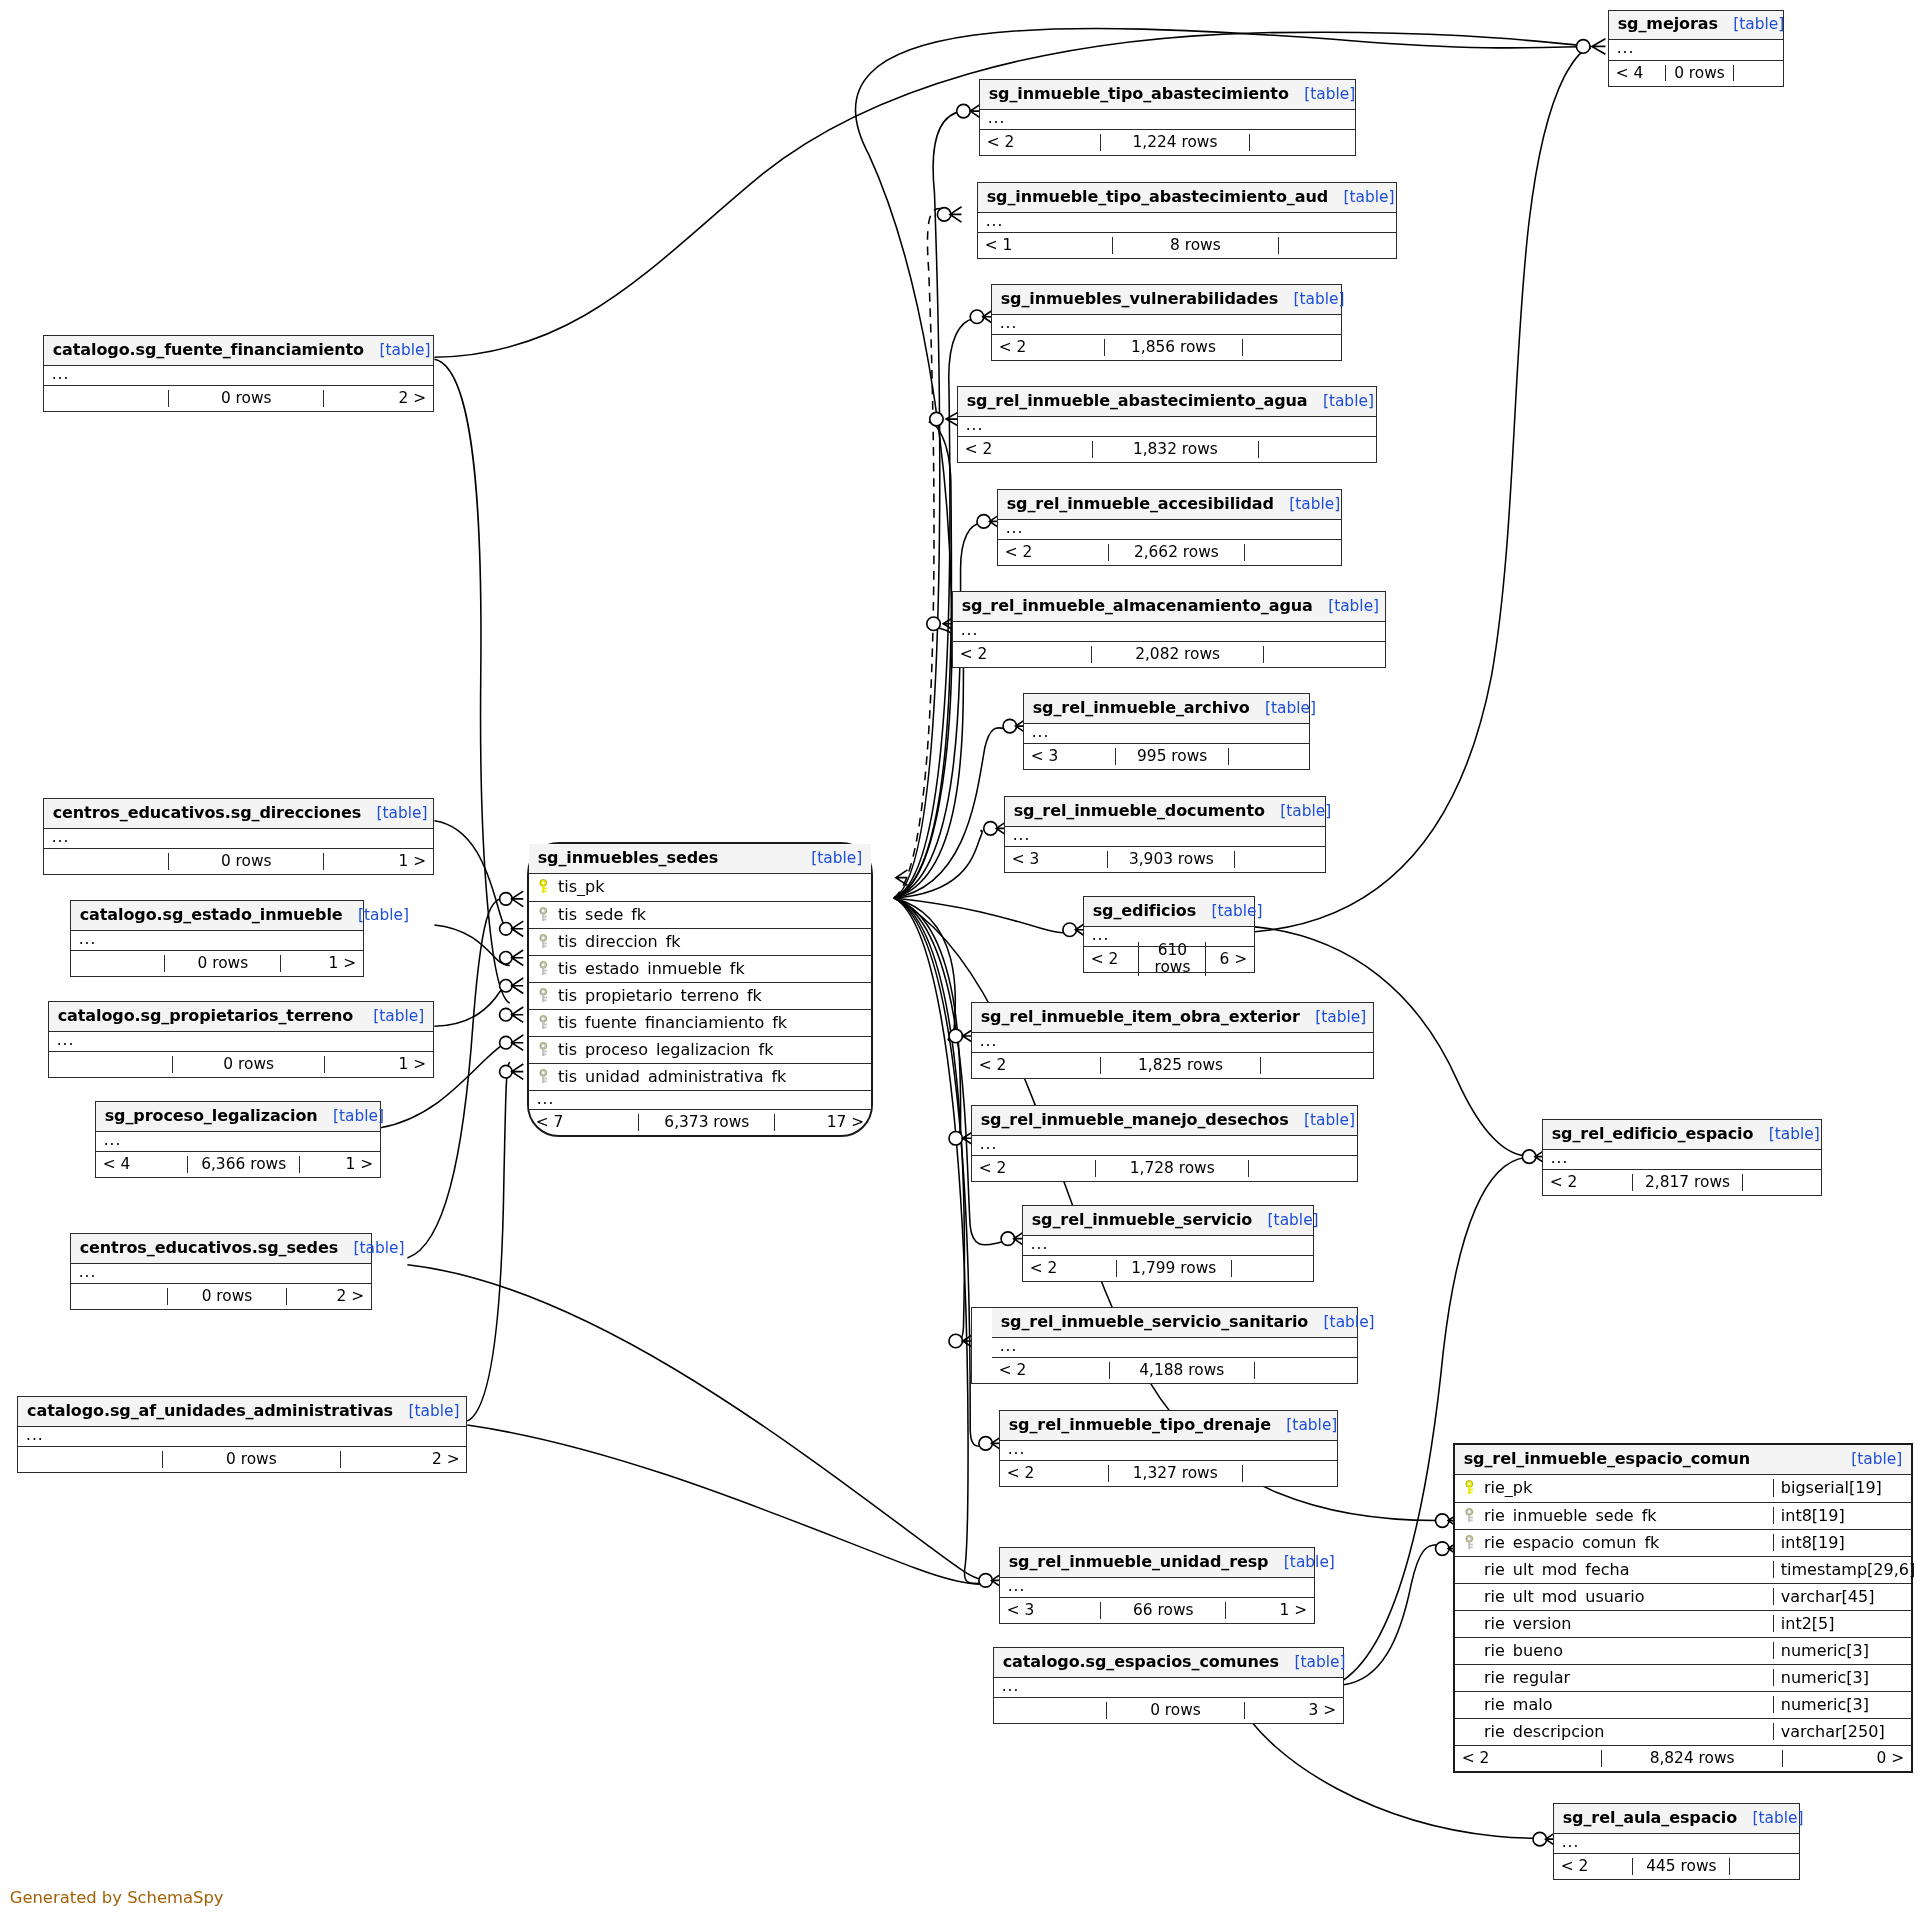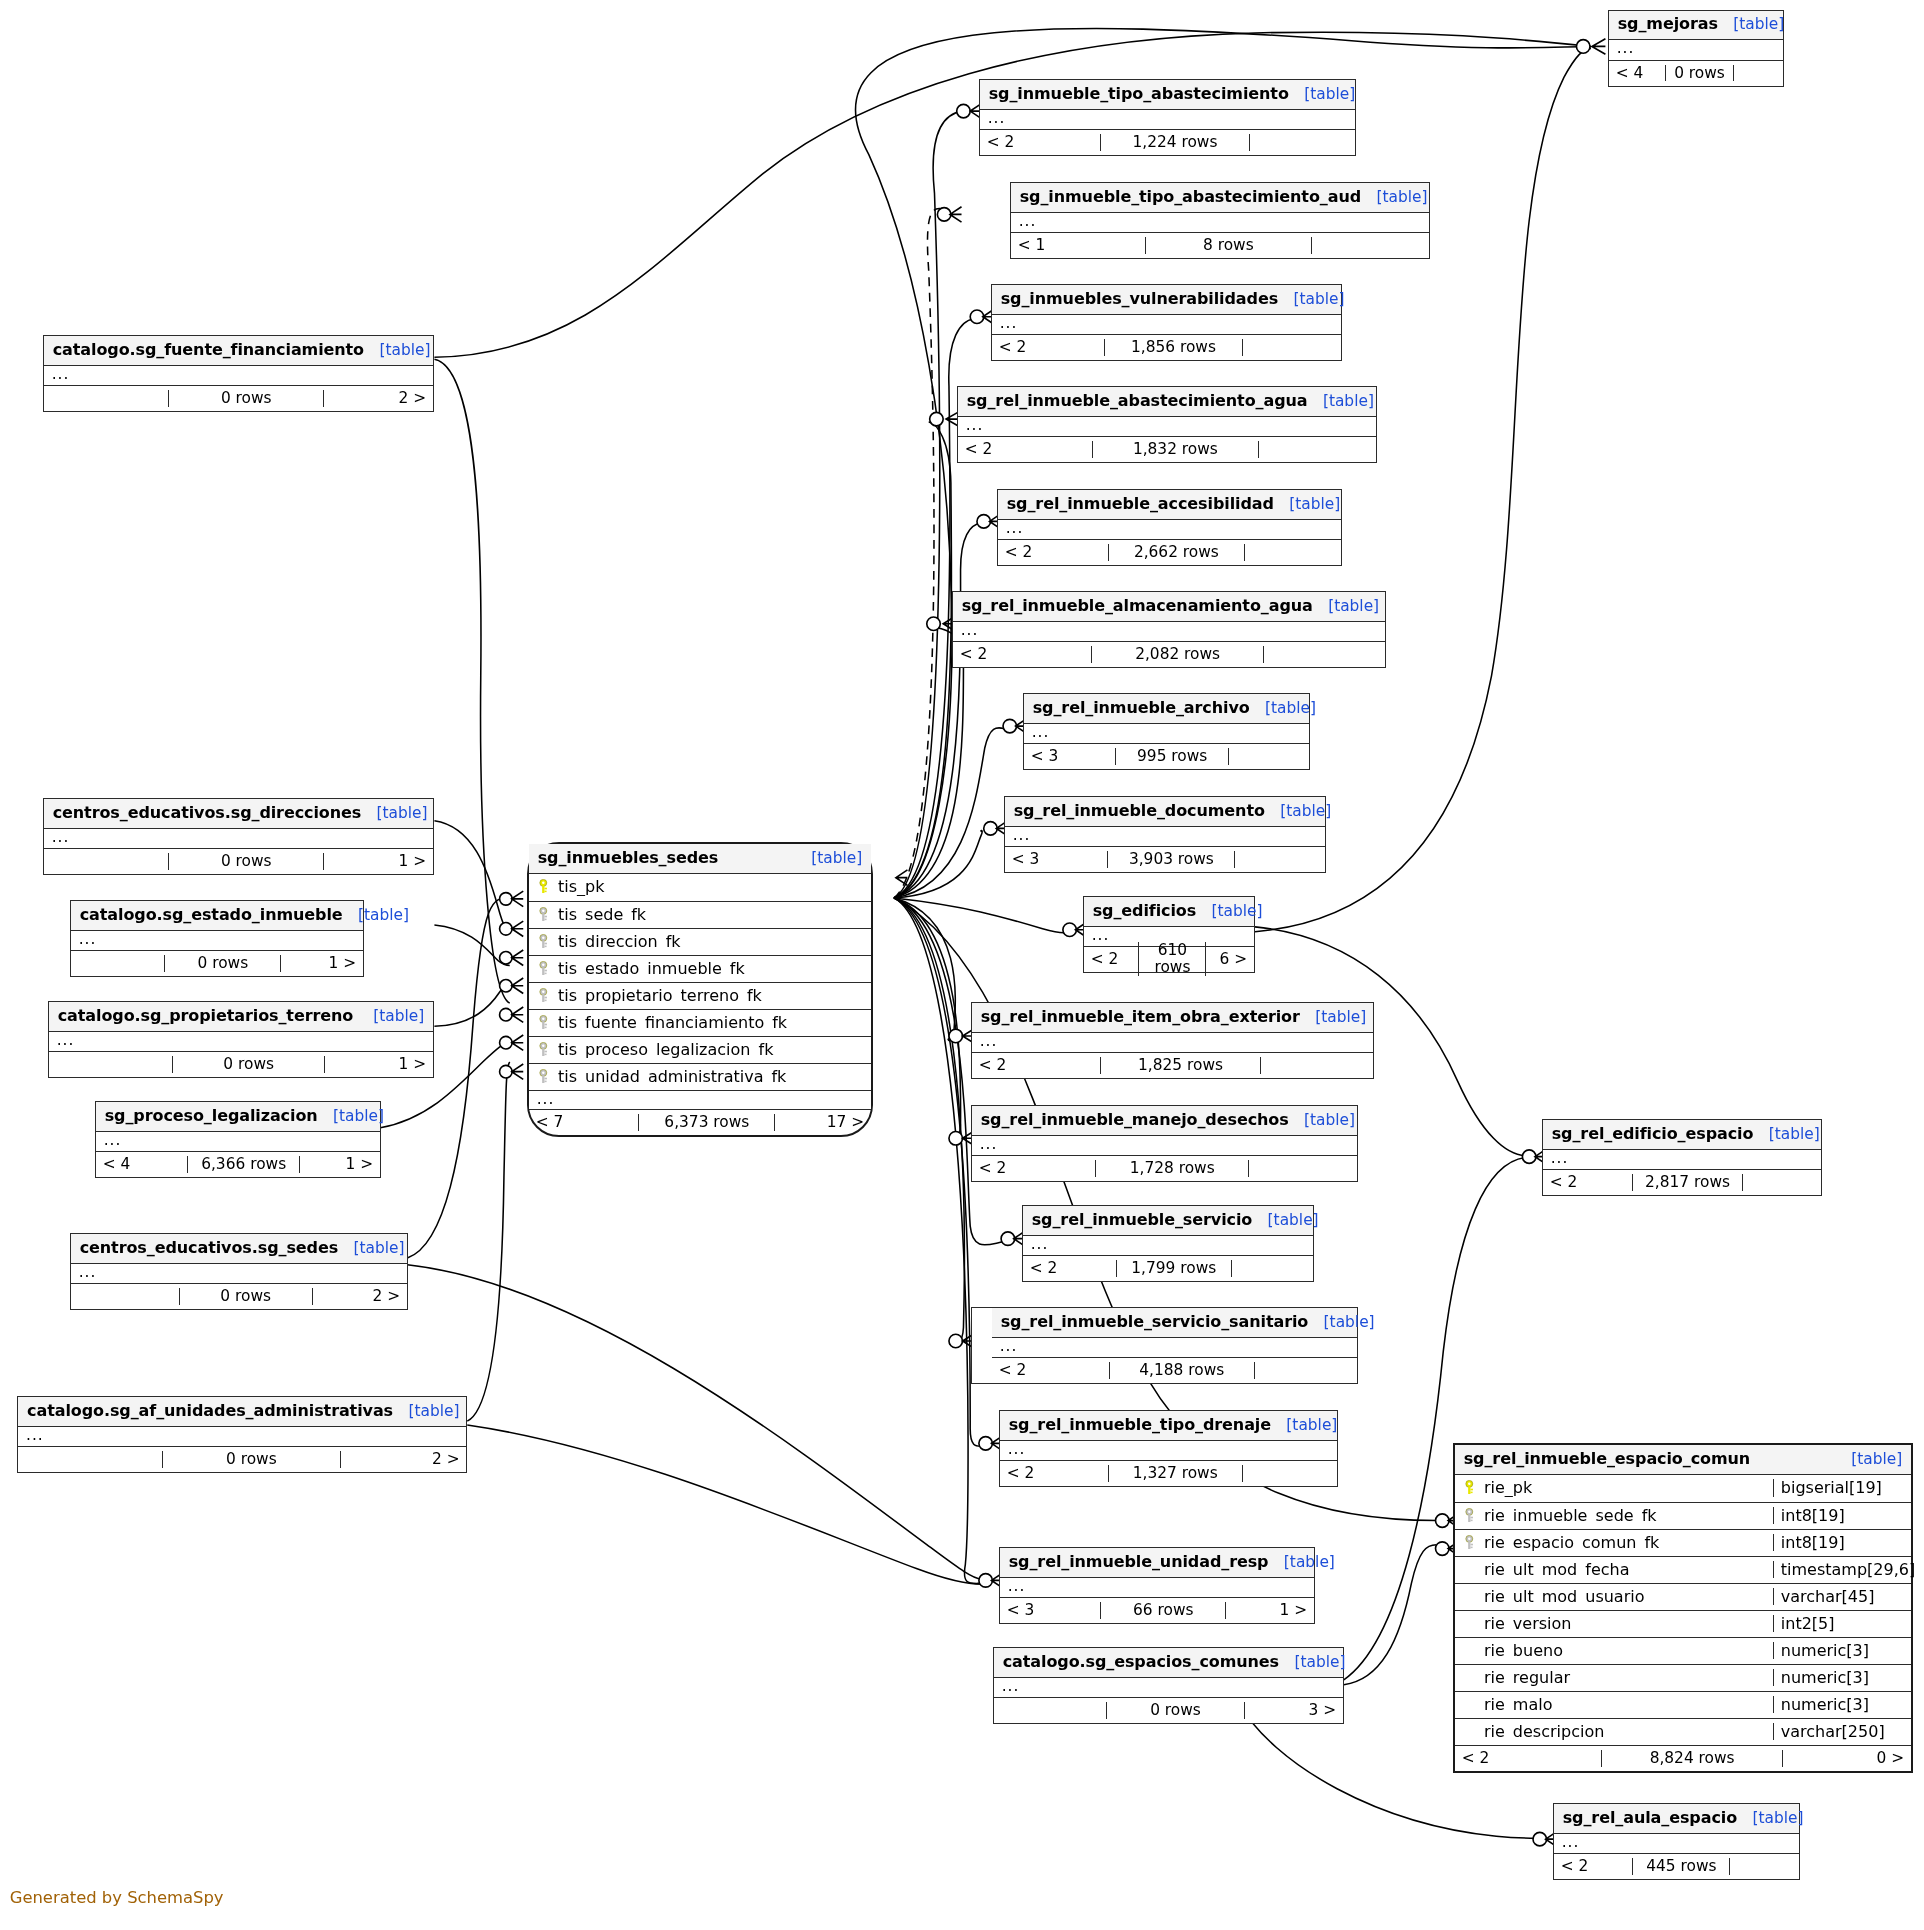--- a/index.html
+++ b/index.html
@@ -312,21 +312,21 @@
           <span class="tname">sg_inmueble_tipo_abastecimiento</span>
           <span class="ttag">[table]</span>
         </div>
         <div class="ellipsis-row"><span>...</span></div>
         <div class="tfoot">
           <div class="f1">&lt; 2</div>
           <div class="f2">1,224 rows</div>
           <div class="f3"></div>
         </div>
       </div>
-      <div class="tbl" style="left: 1010px; top: 182px; width: 420px;">
+      <div class="tbl" style="left: 977px; top: 182px; width: 420px;">
         <div class="thead">
           <span class="tname">sg_inmueble_tipo_abastecimiento_aud</span>
           <span class="ttag">[table]</span>
         </div>
         <div class="ellipsis-row"><span>...</span></div>
         <div class="tfoot">
           <div class="f1">&lt; 1</div>
           <div class="f2">8 rows</div>
           <div class="f3"></div>
         </div>
@@ -552,21 +552,21 @@
           <span class="tname">sg_proceso_legalizacion</span>
           <span class="ttag">[table]</span>
         </div>
         <div class="ellipsis-row"><span>...</span></div>
         <div class="tfoot">
           <div class="f1">&lt; 4</div>
           <div class="f2">6,366 rows</div>
           <div class="f3">1 &gt;</div>
         </div>
       </div>
-      <div class="tbl" style="left: 70px; top: 1233px; width: 338px;">
+      <div class="tbl" style="left: 70px; top: 1233px; width: 302px;">
         <div class="thead">
           <span class="tname">centros_educativos.sg_sedes</span>
           <span class="ttag">[table]</span>
         </div>
         <div class="ellipsis-row"><span>...</span></div>
         <div class="tfoot">
           <div class="f1"></div>
           <div class="f2">0 rows</div>
           <div class="f3">2 &gt;</div>
         </div>

